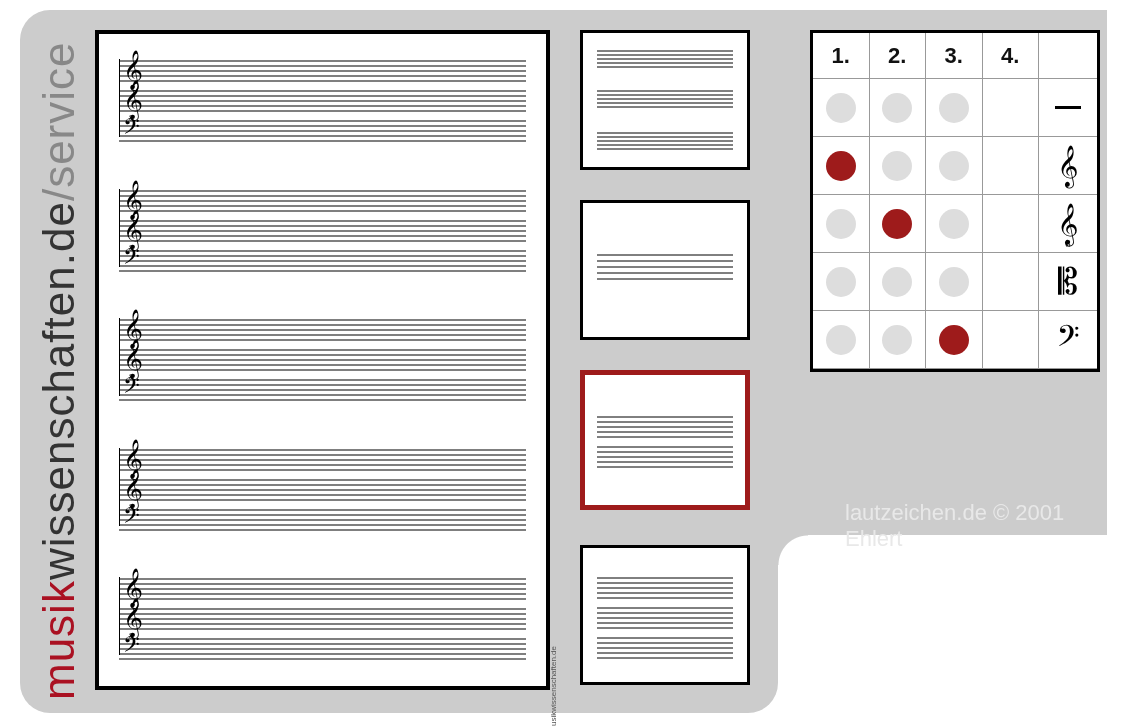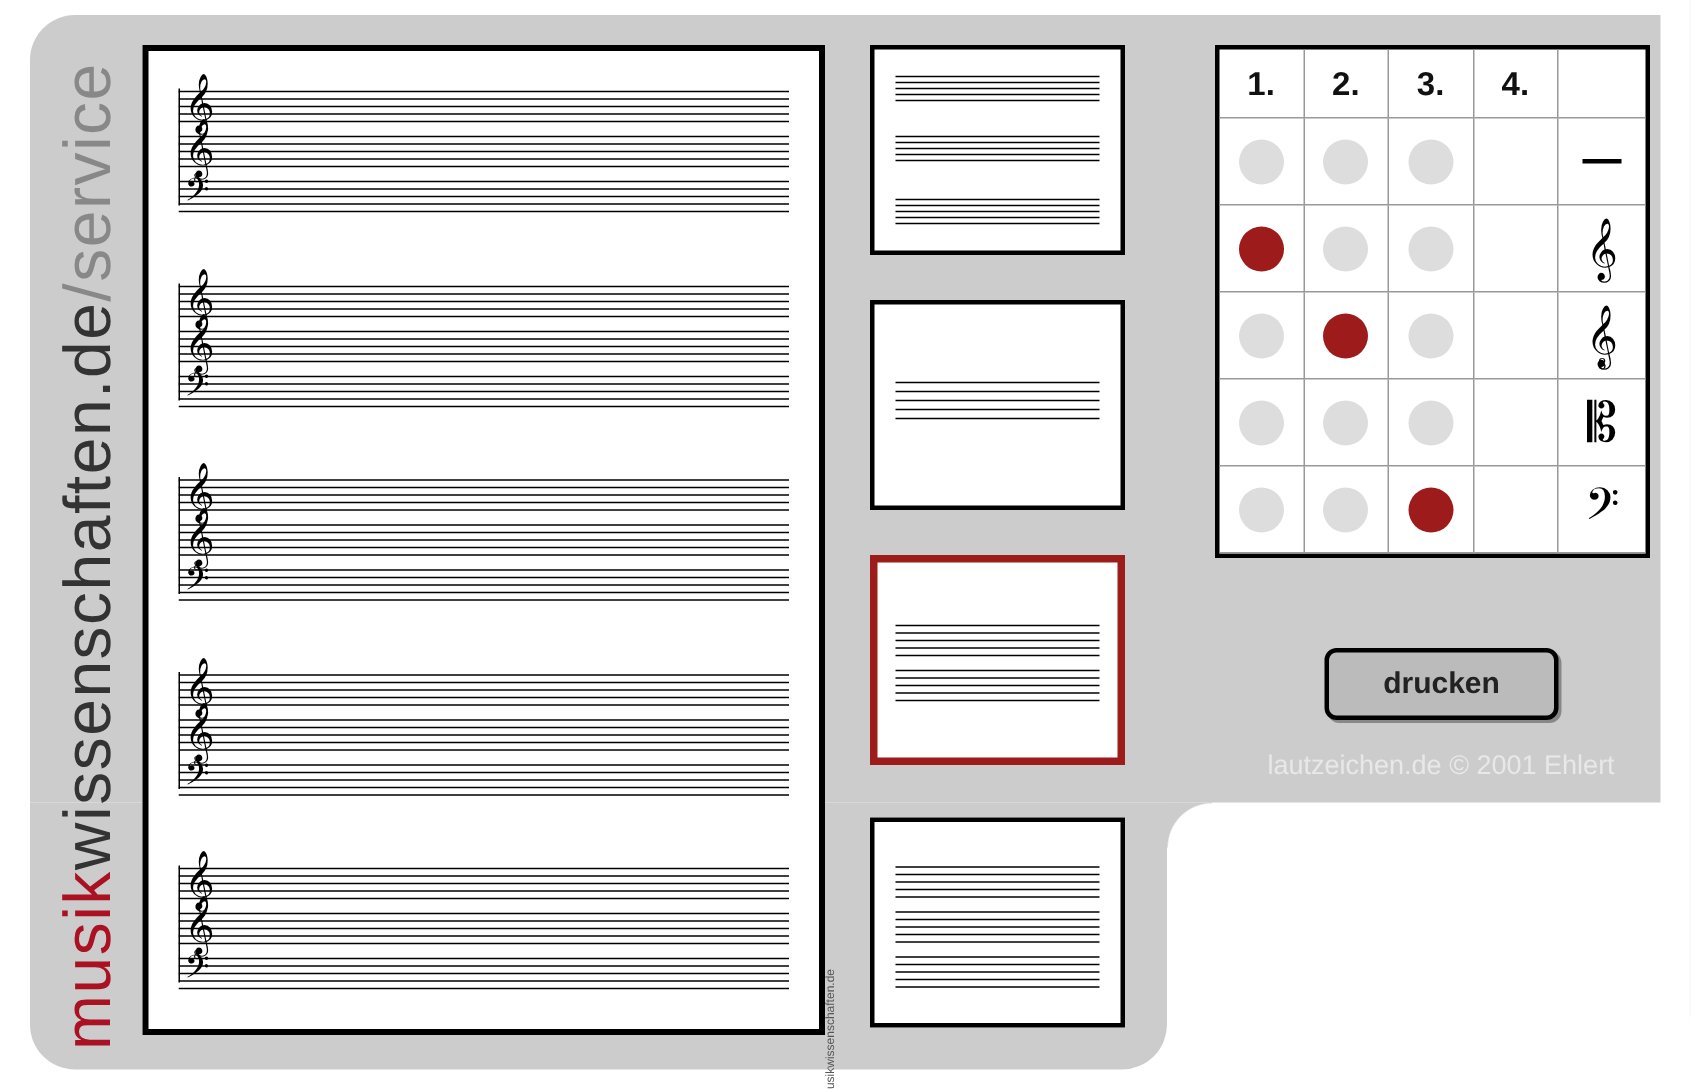--- a/index.html
+++ b/index.html
@@ -216,21 +216,21 @@
     justify-content: center;
     box-shadow: 2px 2px 0 #888;
     cursor: pointer;
   }
 
   
   .copy {
     position: absolute;
     left: 845px;
     top: 500px;
-    font-size: 18px;
+    font-size: 22px;
     color: #e8e8e8;
   }
 </style>
 </head>
 <body>
 
 <div class="stage">
   <div class="bg-top"></div>
   <div class="bg-bottom"></div>
   <div class="bg-notch"></div>
@@ -573,18 +573,15 @@
     <div>
         <div class="dot"></div>
       </div>
     <div>
         <div class="dot on"></div>
       </div>
     <div></div>
     <div class="clef-cell">𝄢</div>
   </div>
 
-  <div class="print-btn">
-    <span>drucken</span>
-  </div>
 
   <div class="copy">lautzeichen.de © 2001 Ehlert</div>
 </div>
 
 </body></html>

